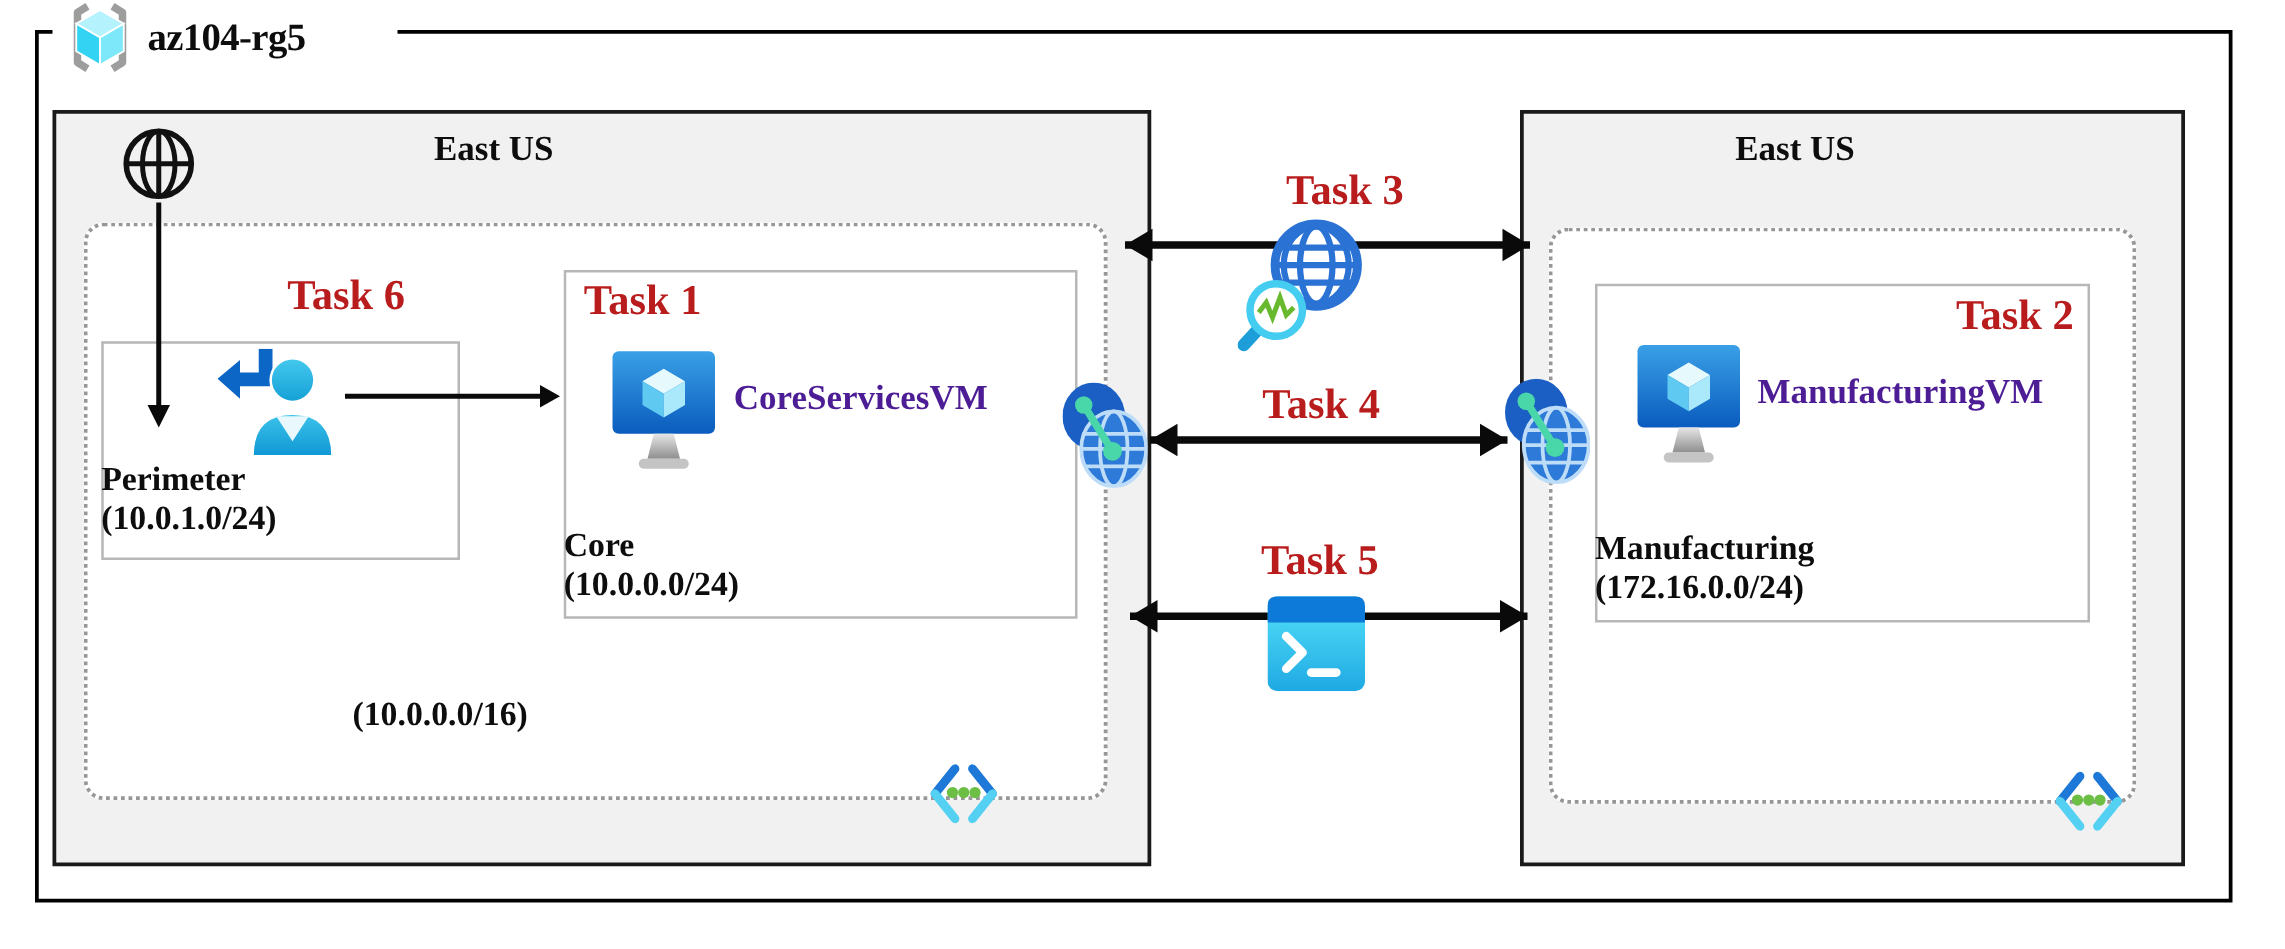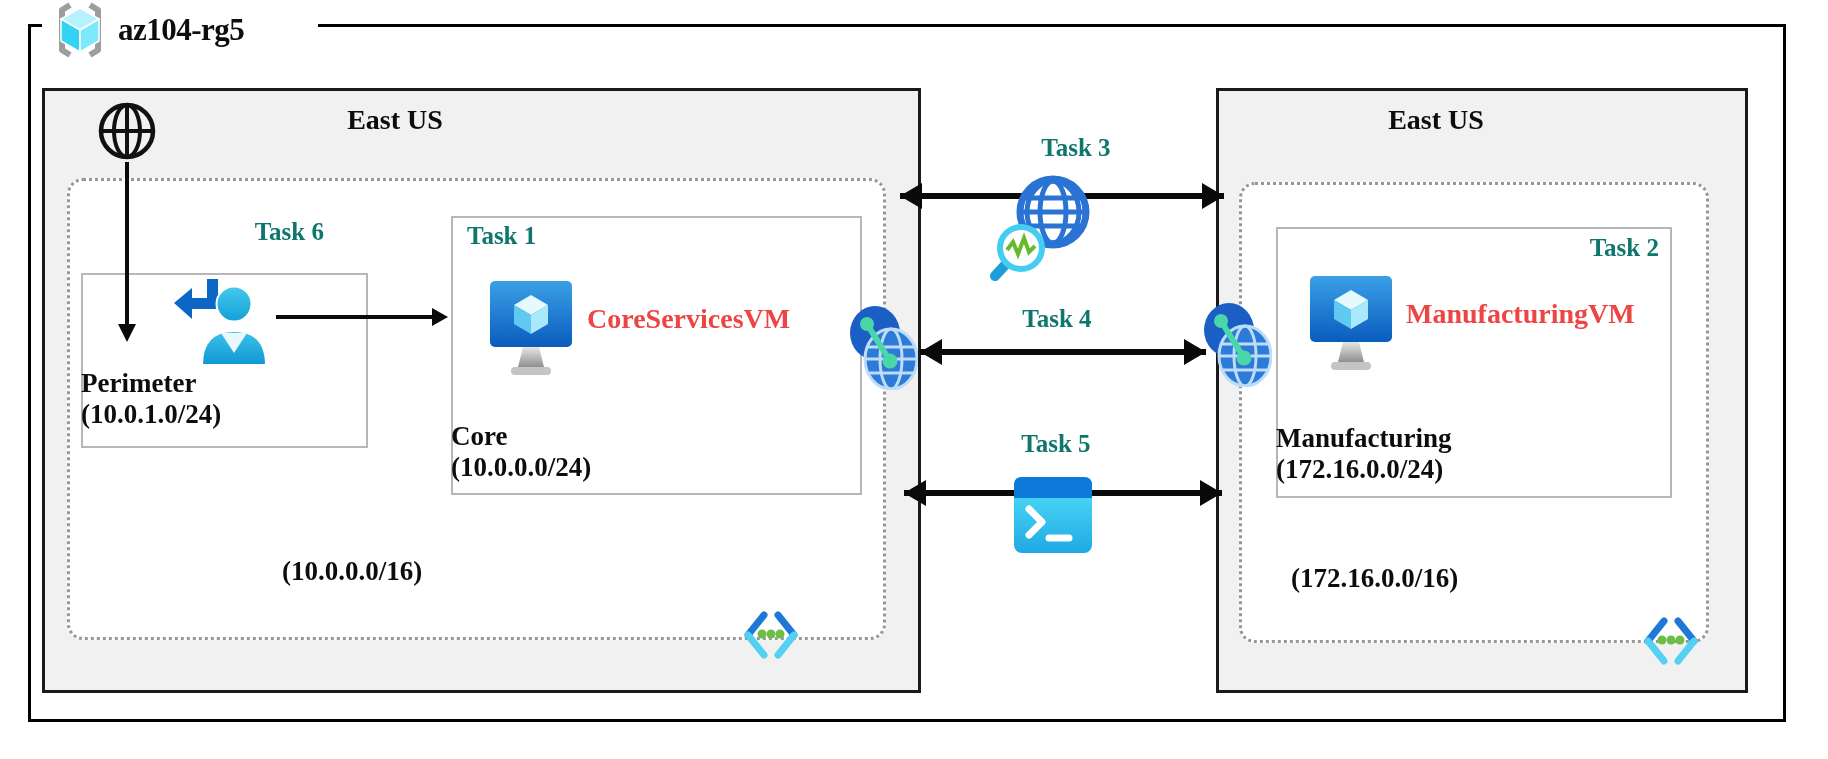--- a/index.html
+++ b/index.html
@@ -20,23 +20,23 @@
   .region-title{font-size:28px;font-weight:bold;text-align:center;z-index:2;}
   
   .vnet-box{background:#fff;border:3px dotted #979797;border-radius:16px;box-sizing:border-box;z-index:2;}
   .vnet-left{left:43px;top:178px;width:819px;height:462px;}
   .vnet-right{left:1215px;top:182px;width:470px;height:461px;}
   
   .subnet-box{background:#fff;border:2px solid #b7b7b7;box-sizing:border-box;z-index:3;}
   .perimeter-box{left:57px;top:273px;width:287px;height:175px;}
   .task1-box{left:427px;top:216px;width:411px;height:279px;}
   .task2-box{left:1252px;top:227px;width:396px;height:271px;}
-  .task-label{font-size:25px;font-weight:bold;color:#0f766e;z-index:4;}
+  .task-label{font-size:34px;font-weight:bold;color:#b91c1c;z-index:4;}
   .name-label{font-size:27px;font-weight:bold;color:#0d0d0d;text-align:left;line-height:31px;z-index:4;}
-  .vm-label{font-size:28px;font-weight:bold;color:#ef4444;z-index:4;}
+  .vm-label{font-size:28px;font-weight:bold;color:#4c1d95;z-index:4;}
   
   .hline{background:#0a0a0a;z-index:3;}
   .vline{background:#0a0a0a;z-index:5;}
   .tri{width:0;height:0;z-index:3;}
   .tri-left{border-top:13px solid transparent;border-bottom:13px solid transparent;border-right:22px solid #0a0a0a;}
   .tri-right{border-top:13px solid transparent;border-bottom:13px solid transparent;border-left:22px solid #0a0a0a;}
   .tri-down-sm{border-left:9px solid transparent;border-right:9px solid transparent;border-top:18px solid #0a0a0a;z-index:5;}
   .tri-right-sm{border-top:9px solid transparent;border-bottom:9px solid transparent;border-left:16px solid #0a0a0a;z-index:5;}
   .icon{z-index:4;}
   .icon-over{z-index:6;}
@@ -223,21 +223,20 @@
     <polygon points="34,67 50,67 55,87 29,87" fill="url(#vms2)"></polygon>
     <rect x="22" y="87" width="40" height="8" rx="4" fill="#c4c4c4"></rect>
   </svg>
   <div class="abs vm-label" style="left:1382px;top:298px;">ManufacturingVM</div>
   <div class="abs name-label" style="left:1252px;top:423px;width:396px;">
     <div>Manufacturing</div>
     <div>(172.16.0.0/24)</div>
   </div>
 
   <div class="abs name-label" style="left:1267px;top:563px;width:340px;">
-    <div>(172.16.0.0/16)</div>
   </div>
   <svg class="abs icon-over" style="left:1618px;top:617px;" width="58" height="48" viewBox="0 0 58 48">
     <path d="M22 4 L6 24" stroke="#1e78d7" stroke-width="7" stroke-linecap="round"></path>
     <path d="M6 24 L22 44" stroke="#54d0f2" stroke-width="7" stroke-linecap="round"></path>
     <path d="M36 4 L52 24" stroke="#1e78d7" stroke-width="7" stroke-linecap="round"></path>
     <path d="M52 24 L36 44" stroke="#54d0f2" stroke-width="7" stroke-linecap="round"></path>
     <circle cx="20" cy="23" r="4.5" fill="#6cbe45"></circle>
     <circle cx="29" cy="23" r="4.5" fill="#6cbe45"></circle>
     <circle cx="38" cy="23" r="4.5" fill="#6cbe45"></circle>
   </svg>

